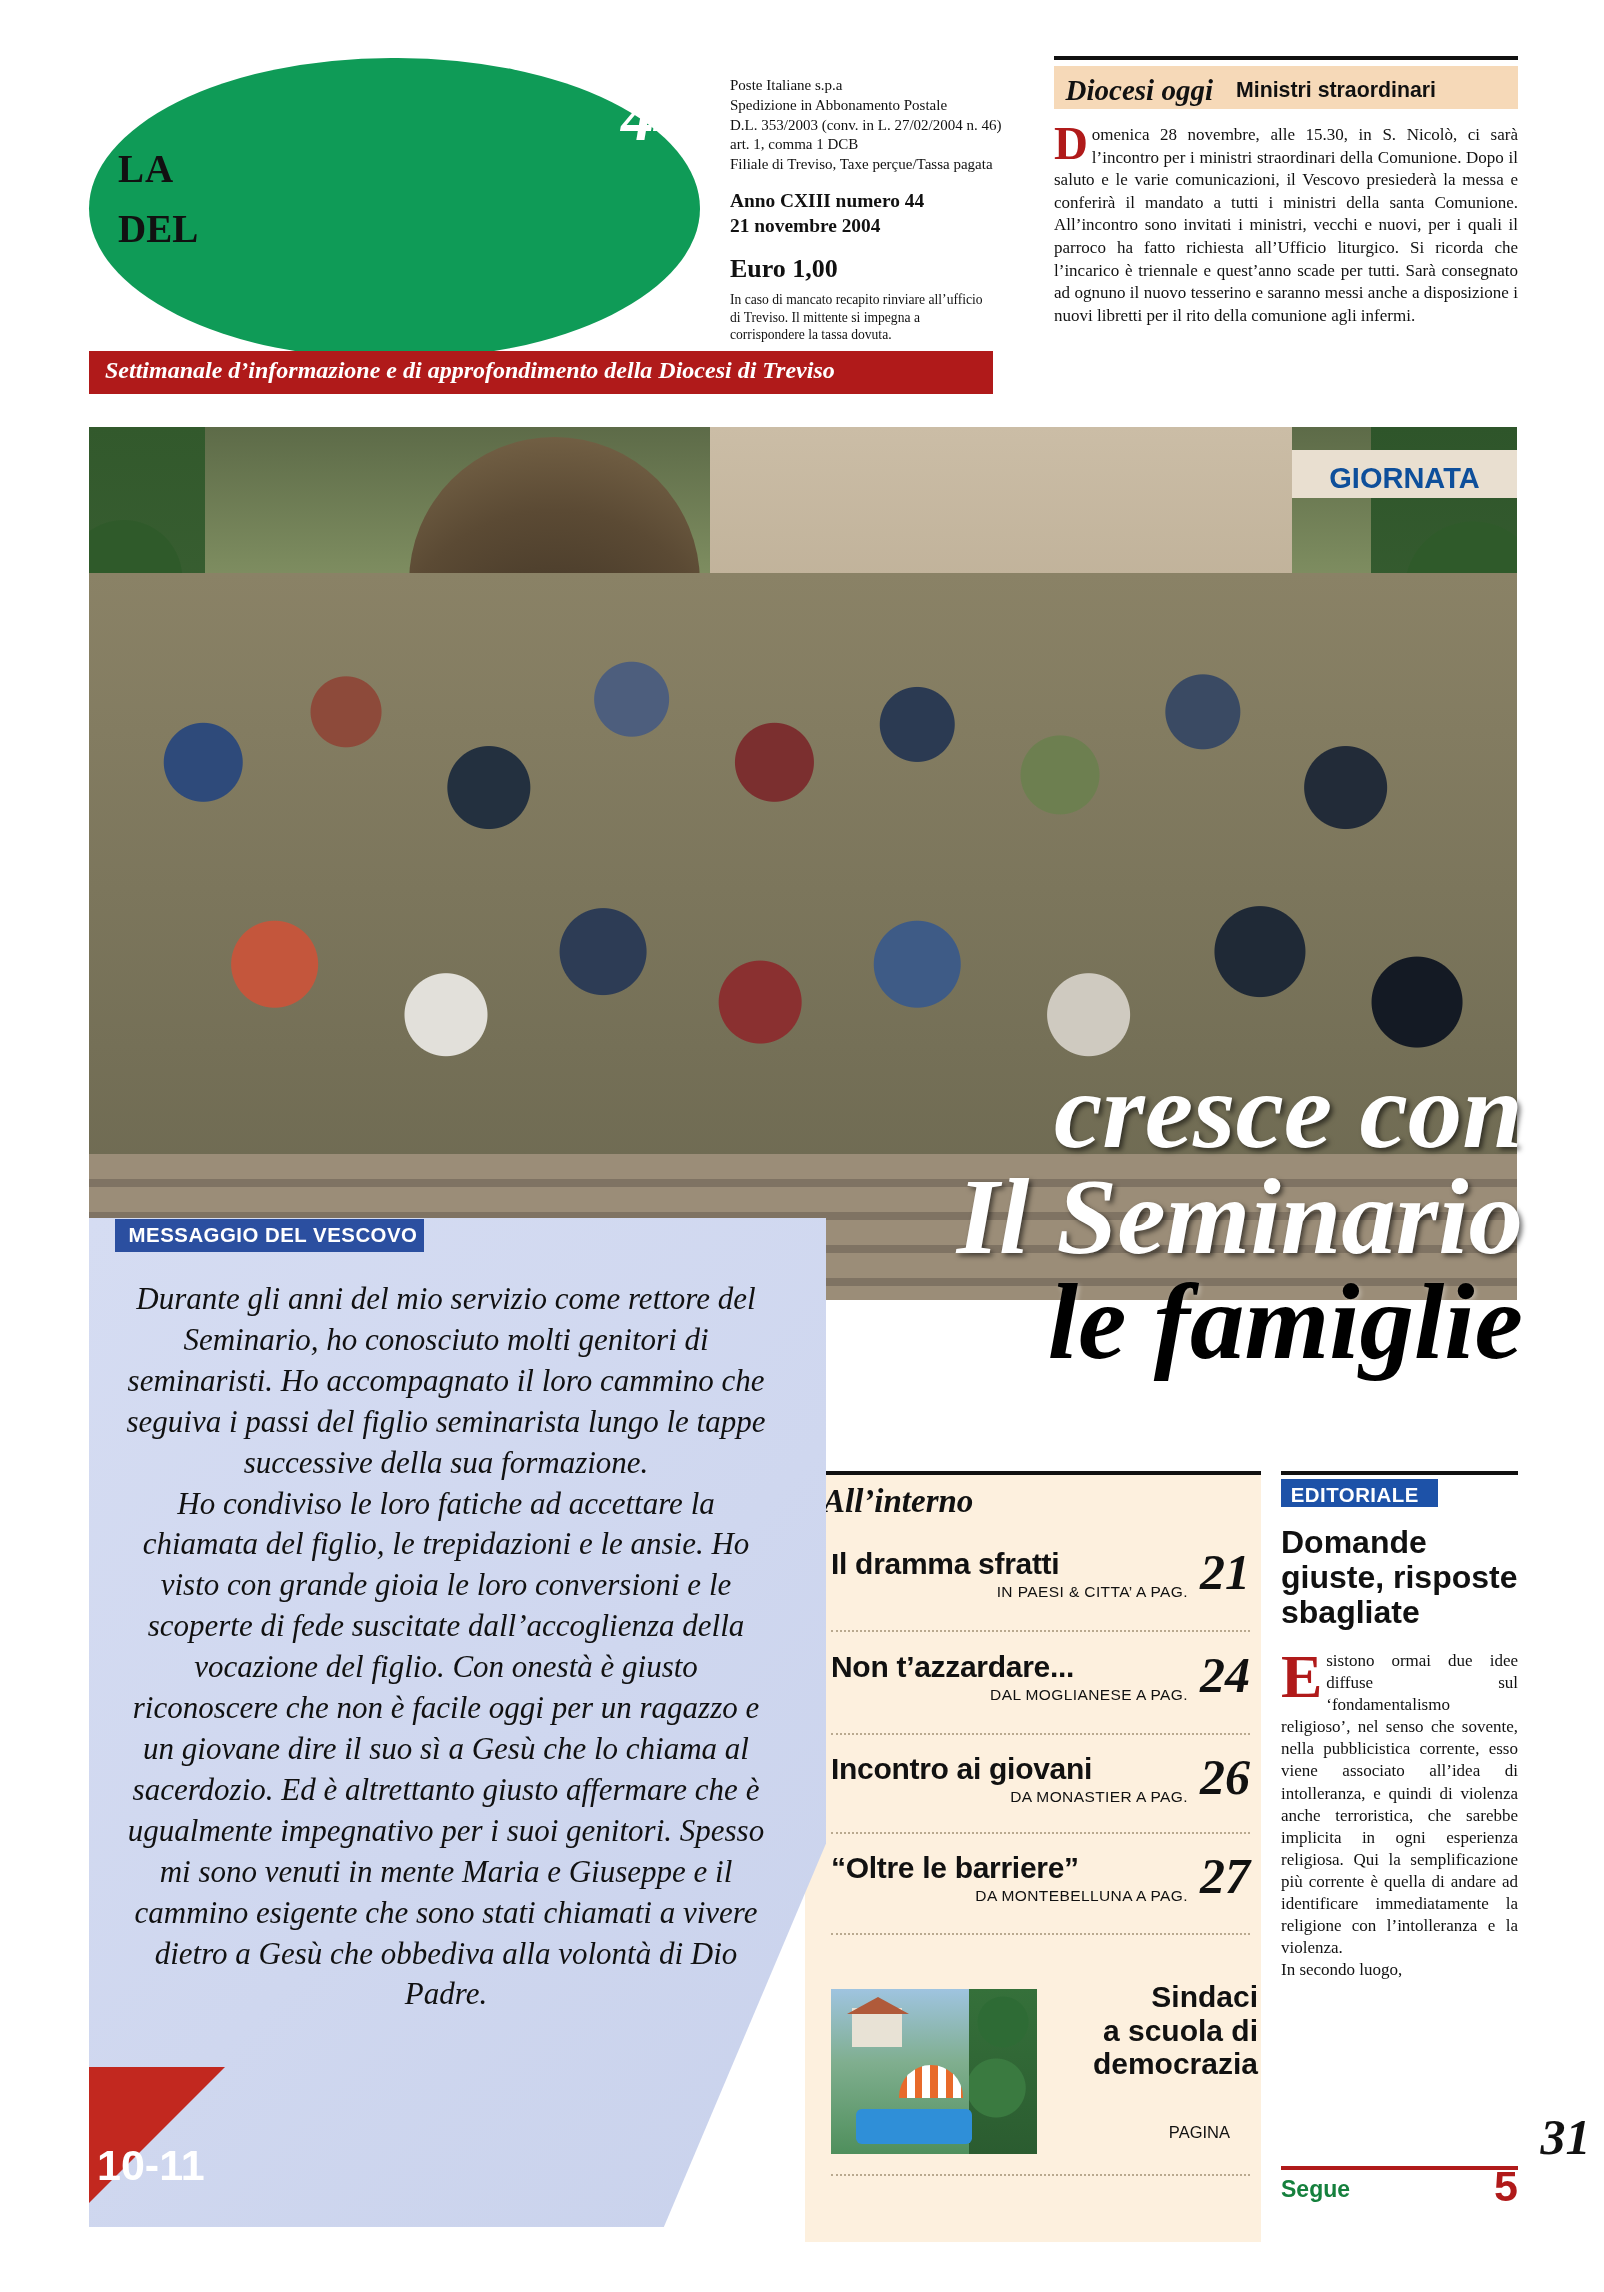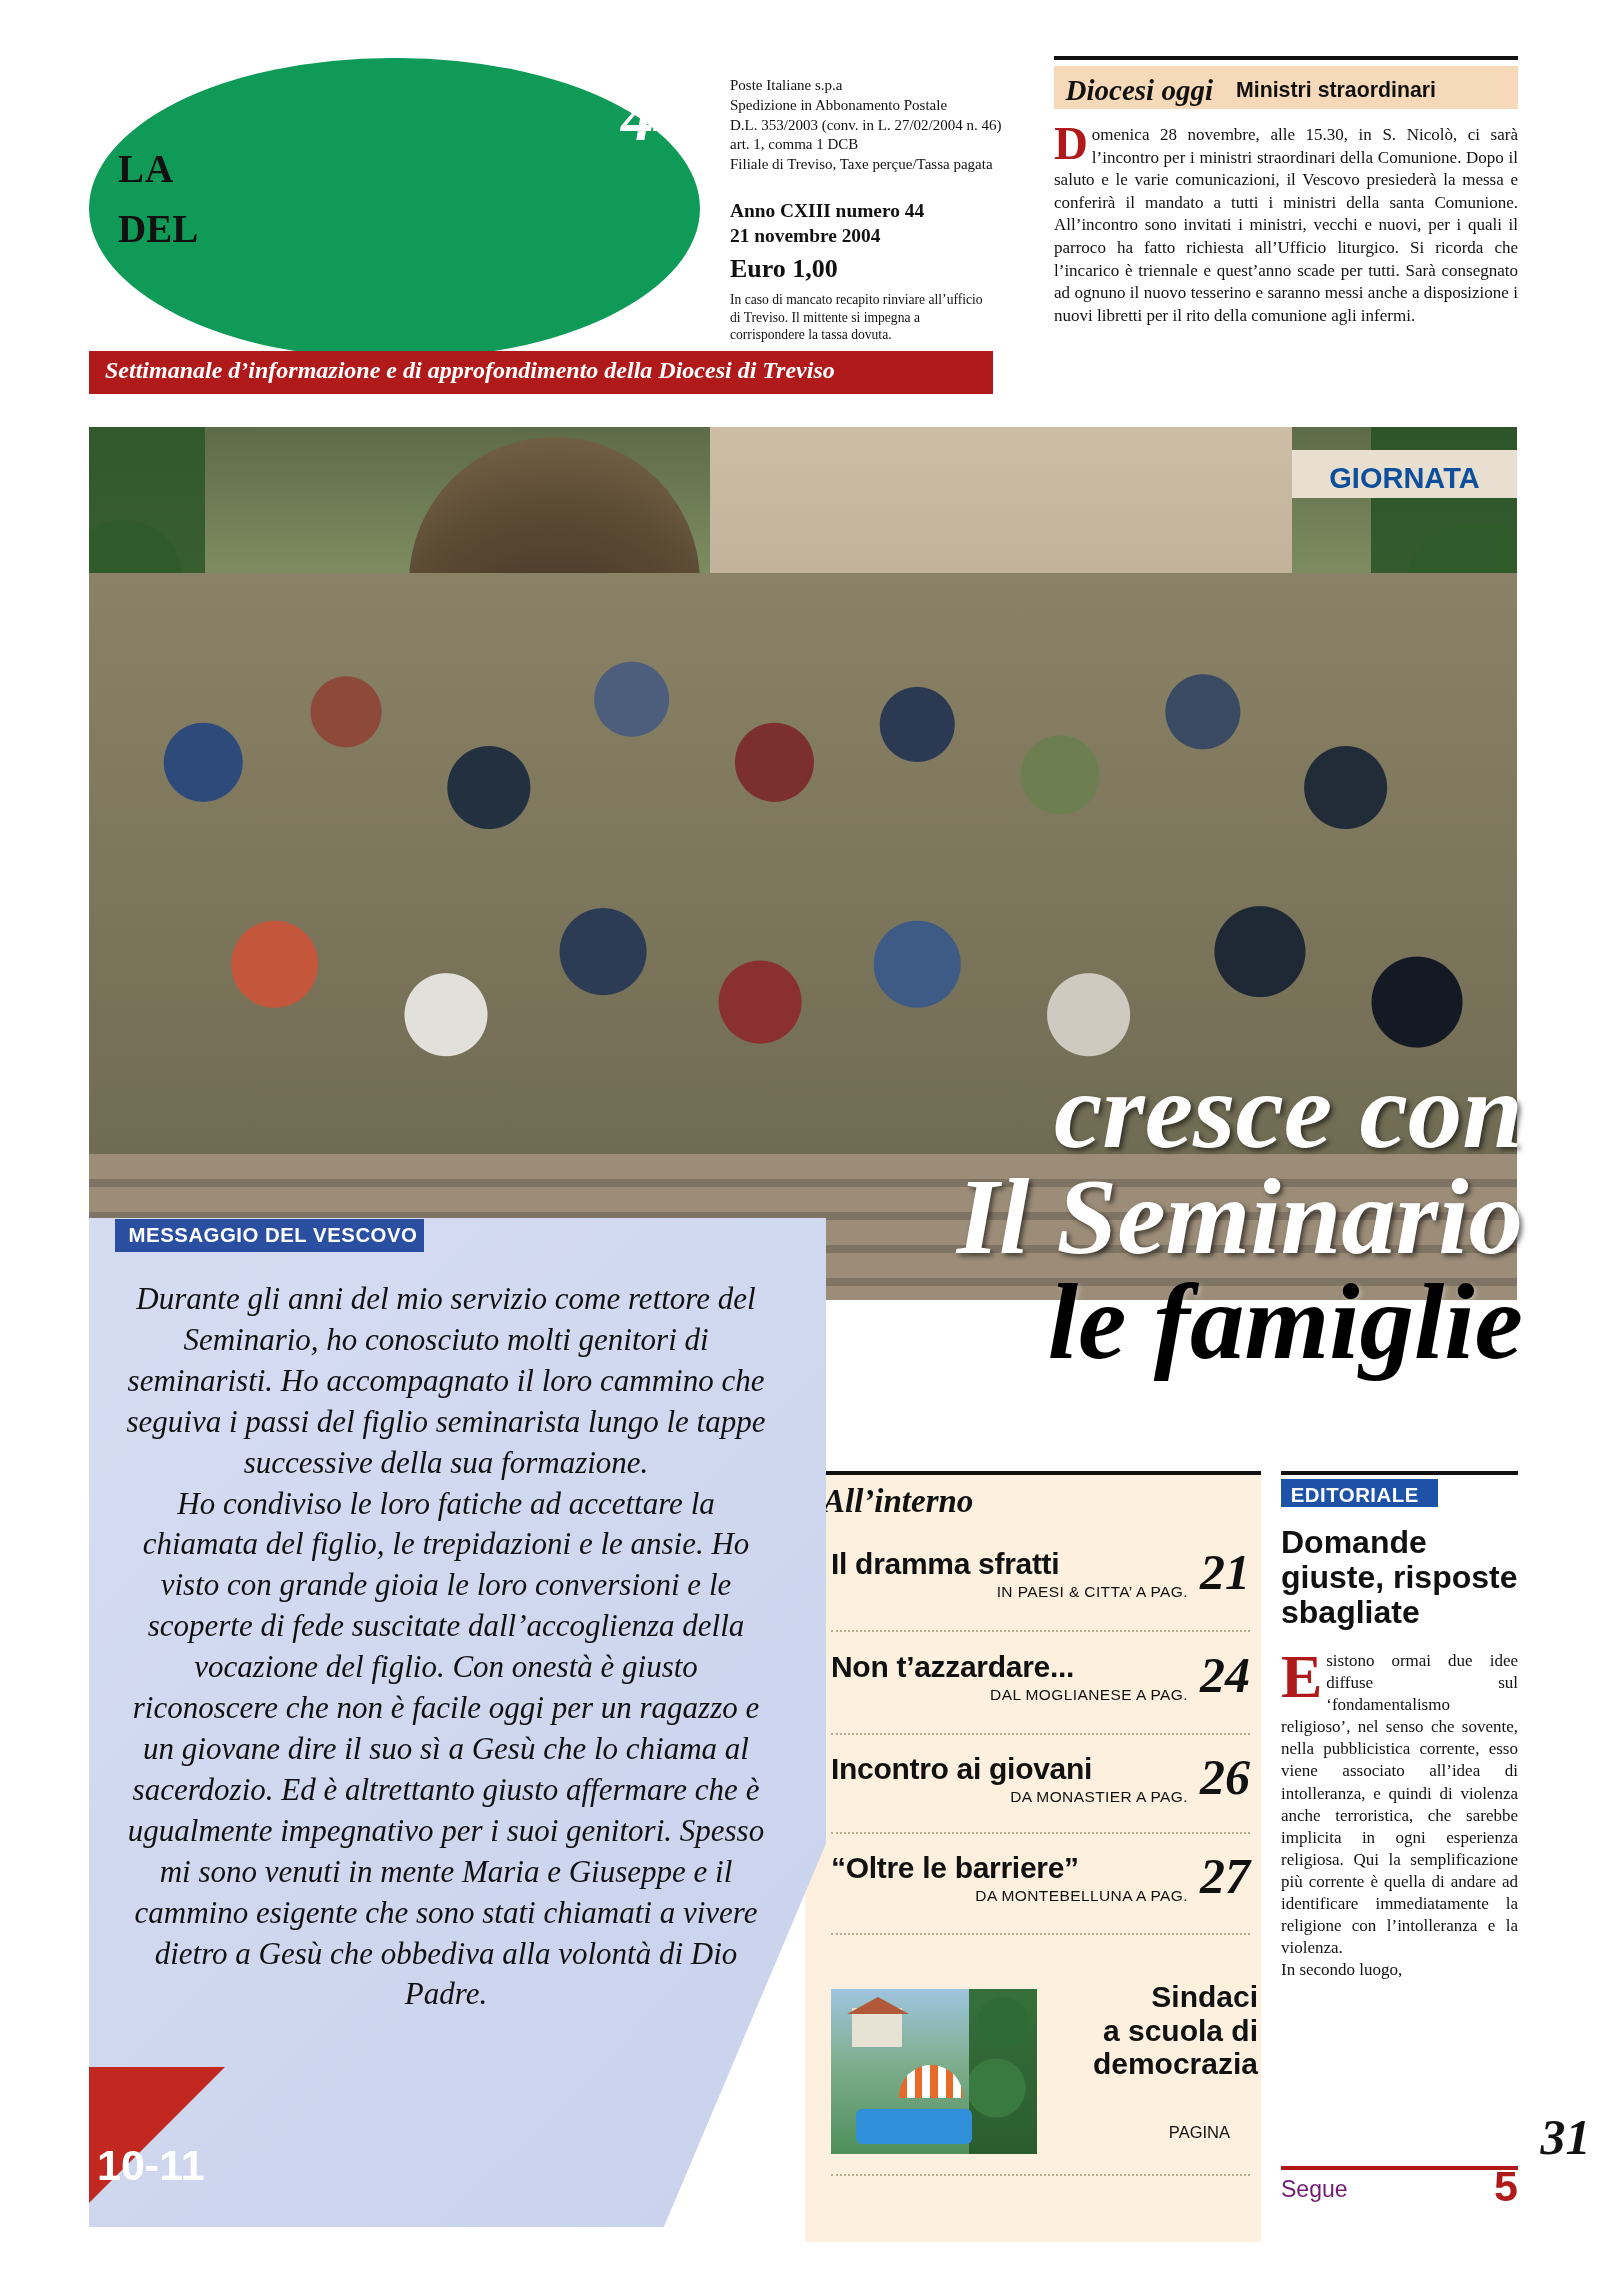--- a/index.html
+++ b/index.html
@@ -41,21 +41,21 @@
     color:#ffffff; font-family:"Liberation Serif", serif;
     font-size:24px; font-weight:bold; font-style:italic;
   }
 
   
   .colophon {
     position:absolute; left:730px; top:76px; width:281px;
     font-size:15px; line-height:1.32; color:#111;
   }
   .anno {
-    position:absolute; left:730px; top:198px; width:291px;
+    position:absolute; left:730px; top:188px; width:291px;
     font-size:19.4px; font-weight:bold; line-height:1.3;
   }
   .euro {
     position:absolute; left:730px; top:254px;
     font-size:26px; font-weight:bold;
   }
   .retmail {
     position:absolute; left:730px; top:291px; width:260px;
     font-size:13.6px; line-height:1.3;
   }
@@ -277,22 +277,22 @@
   }
   .edit-body {
     position:absolute; left:1281px; top:1650px; width:237px;
     font-size:17px; line-height:1.3; text-align:justify;
     font-family:"Liberation Serif", serif;
   }
   .edit-body .dropcap-red { font-size:62px; line-height:49px; }
   .segue-rule { position:absolute; left:1281px; top:2166px; width:237px; height:3.9px; background:#b01a1a; }
   .segue {
     position:absolute; left:1281px; top:2176px;
-    font-family:"Liberation Sans", sans-serif; font-weight:normal;
-    font-size:23px; color:#701a75;
+    font-family:"Liberation Sans", sans-serif; font-weight:bold;
+    font-size:23px; color:#15803d;
   }
   .segue-num {
     position:absolute; left:1494px; top:2162px;
     font-family:"Liberation Sans", sans-serif; font-weight:bold;
     font-size:43px; color:#b01a1a;
   }
 </style>
 </head>
 <body>
 

